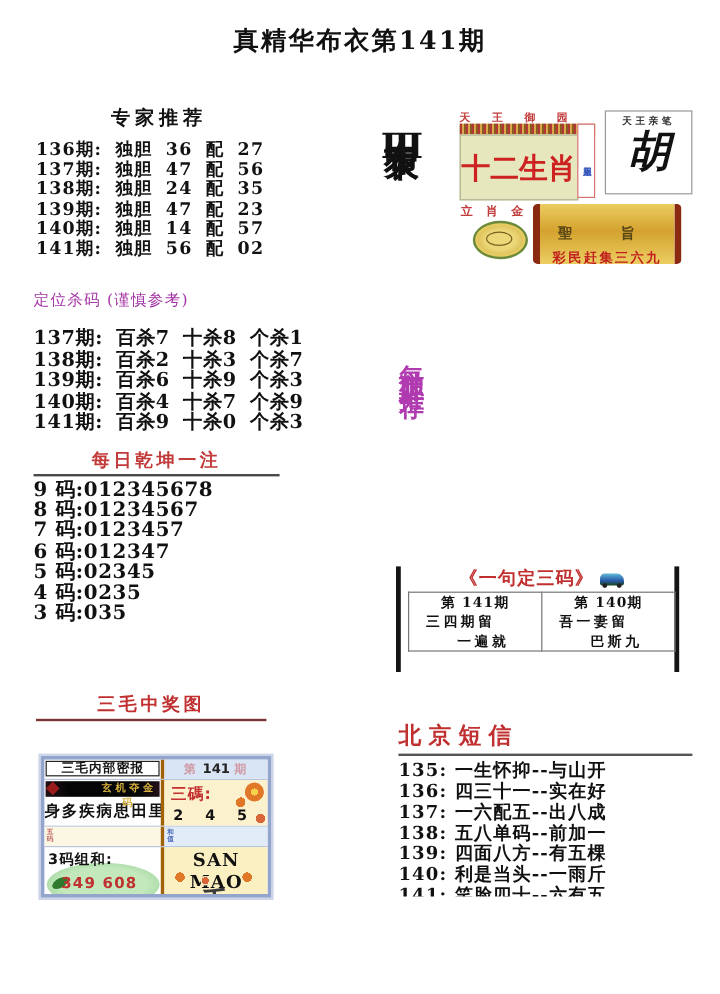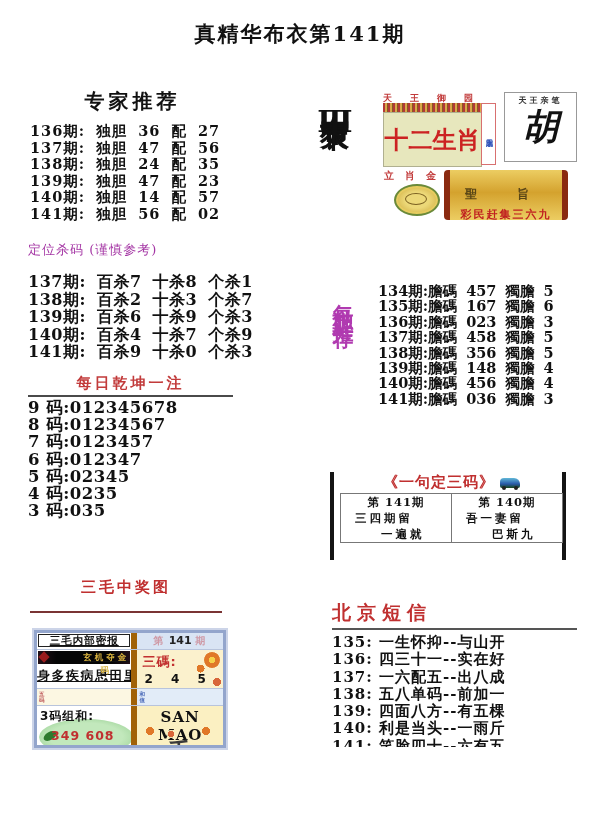--- a/index.html
+++ b/index.html
@@ -5,42 +5,42 @@
   html,body{margin:0;padding:0;background:#ffffff;}
   .page{position:relative;width:600px;height:828px;background:#ffffff;overflow:hidden;
         font-family:"DejaVu Serif","Liberation Serif",serif;color:#111;border-radius:13px;}
   .abs{position:absolute;}
 
   
   .page-title{left:0;top:20px;width:100%;text-align:center;font-size:21px;font-weight:bold;letter-spacing:2px;}
 
   
   .expert{left:30px;top:88px;width:205px;}
-  .expert .sec-title{text-align:center;font-size:20px;font-weight:bold;letter-spacing:4px;margin-bottom:8px;}
+  .expert .sec-title{text-align:center;font-size:16px;font-weight:bold;letter-spacing:4px;margin-bottom:8px;}
   .expert .row{font-size:14.5px;font-weight:bold;line-height:16.6px;letter-spacing:1px;word-spacing:5px;white-space:nowrap;}
 
   
   .kill{left:28px;top:241px;width:215px;}
   .kill .sec-title{color:#a435a4;font-size:13px;font-weight:normal;letter-spacing:1px;margin-bottom:14px;}
   .kill .row{font-size:16px;font-weight:bold;line-height:17.5px;letter-spacing:0.5px;word-spacing:5px;white-space:nowrap;}
 
   
   .daily{left:28px;top:374px;width:205px;}
   .daily .sec-title{color:#c23b3b;text-align:center;font-size:15px;font-weight:bold;letter-spacing:3px;}
   .daily .rule{border-top:2px solid #4a4a4a;margin:2px 0 2px 0;}
   .daily .row{font-size:16.5px;font-weight:bold;line-height:17.2px;letter-spacing:0.5px;white-space:nowrap;}
 
   
   .sanmao-title{left:30px;top:578px;width:192px;text-align:center;color:#c03030;font-size:15px;
-                font-weight:bold;letter-spacing:3px;border-bottom:2px solid #7a3434;padding-bottom:14px;}
+                font-weight:bold;letter-spacing:3px;border-bottom:2px solid #7a3434;padding-bottom:2px;}
   .smbox{left:34px;top:630px;width:192px;height:118px;border:3px solid #93a5cc;box-shadow:0 0 0 2px #ccd4e8;
          box-sizing:border-box;background:#fff;overflow:hidden;font-family:"DejaVu Sans","Liberation Sans",sans-serif;}
   .smrow{display:flex;width:100%;}
   .smcell{box-sizing:border-box;overflow:hidden;position:relative;}
-  .smL{width:54%;border-right:6px solid #a16207;text-decoration:underline;}
+  .smL{width:54%;border-right:3px solid #a16207;}
   .smR{width:46%;}
   .smr1{height:16px;}
   .smr1 .hdrL{margin:1px;border:1.5px solid #222;font-size:10.5px;font-weight:bold;text-align:center;line-height:11px;letter-spacing:1px;}
   .smr1 .hdrR{background:#d9e4f4;height:100%;text-align:center;line-height:15px;font-size:11px;}
   .smr1 .hdrR .faint{color:#cf9aa6;font-weight:bold;font-size:10px;letter-spacing:2px;}
   .smr1 .hdrR .num{color:#222;font-weight:bold;}
   .smr2{height:38px;border-top:1px solid #b8c4dc;}
   .banner{height:13px;margin:1px 1px 0 1px;background:linear-gradient(90deg,#221018,#050505 20%,#050505 80%,#221018);
           color:#d8b23e;font-size:8.5px;line-height:13px;text-align:center;letter-spacing:3px;font-weight:bold;position:relative;padding-left:44px;}
   .banner .redmark{position:absolute;left:2px;top:2px;width:8px;height:8px;background:#b02020;transform:rotate(45deg);opacity:.85;}
@@ -231,30 +231,20 @@
   <div class="abs tw-bottom">立肖金执</div>
   <div class="abs seal">
     <span class="seal-inner"></span>
   </div>
   <div class="abs scroll">
     <div class="t1">聖 旨</div>
     <div class="t2">彩民赶集三六九</div>
   </div>
 
   <div class="abs dan-vert">每独胆推荐</div>
-  <div class="abs dan-rows">
-    <div class="row">134期:膽碼 457 獨膽 5</div>
-    <div class="row">135期:膽碼 167 獨膽 6</div>
-    <div class="row">136期:膽碼 023 獨膽 3</div>
-    <div class="row">137期:膽碼 458 獨膽 5</div>
-    <div class="row">138期:膽碼 356 獨膽 5</div>
-    <div class="row">139期:膽碼 148 獨膽 4</div>
-    <div class="row">140期:膽碼 456 獨膽 4</div>
-    <div class="row">141期:膽碼 036 獨膽 3</div>
-  </div>
 
   <div class="abs sent">
     <div class="sidebar sbL"></div>
     <div class="sidebar sbR"></div>
     <div class="ttl-row">
       <span class="ttl">《一句定三码》</span><span class="car"></span>
     </div>
     <table>
       <tbody>
           <tr>

